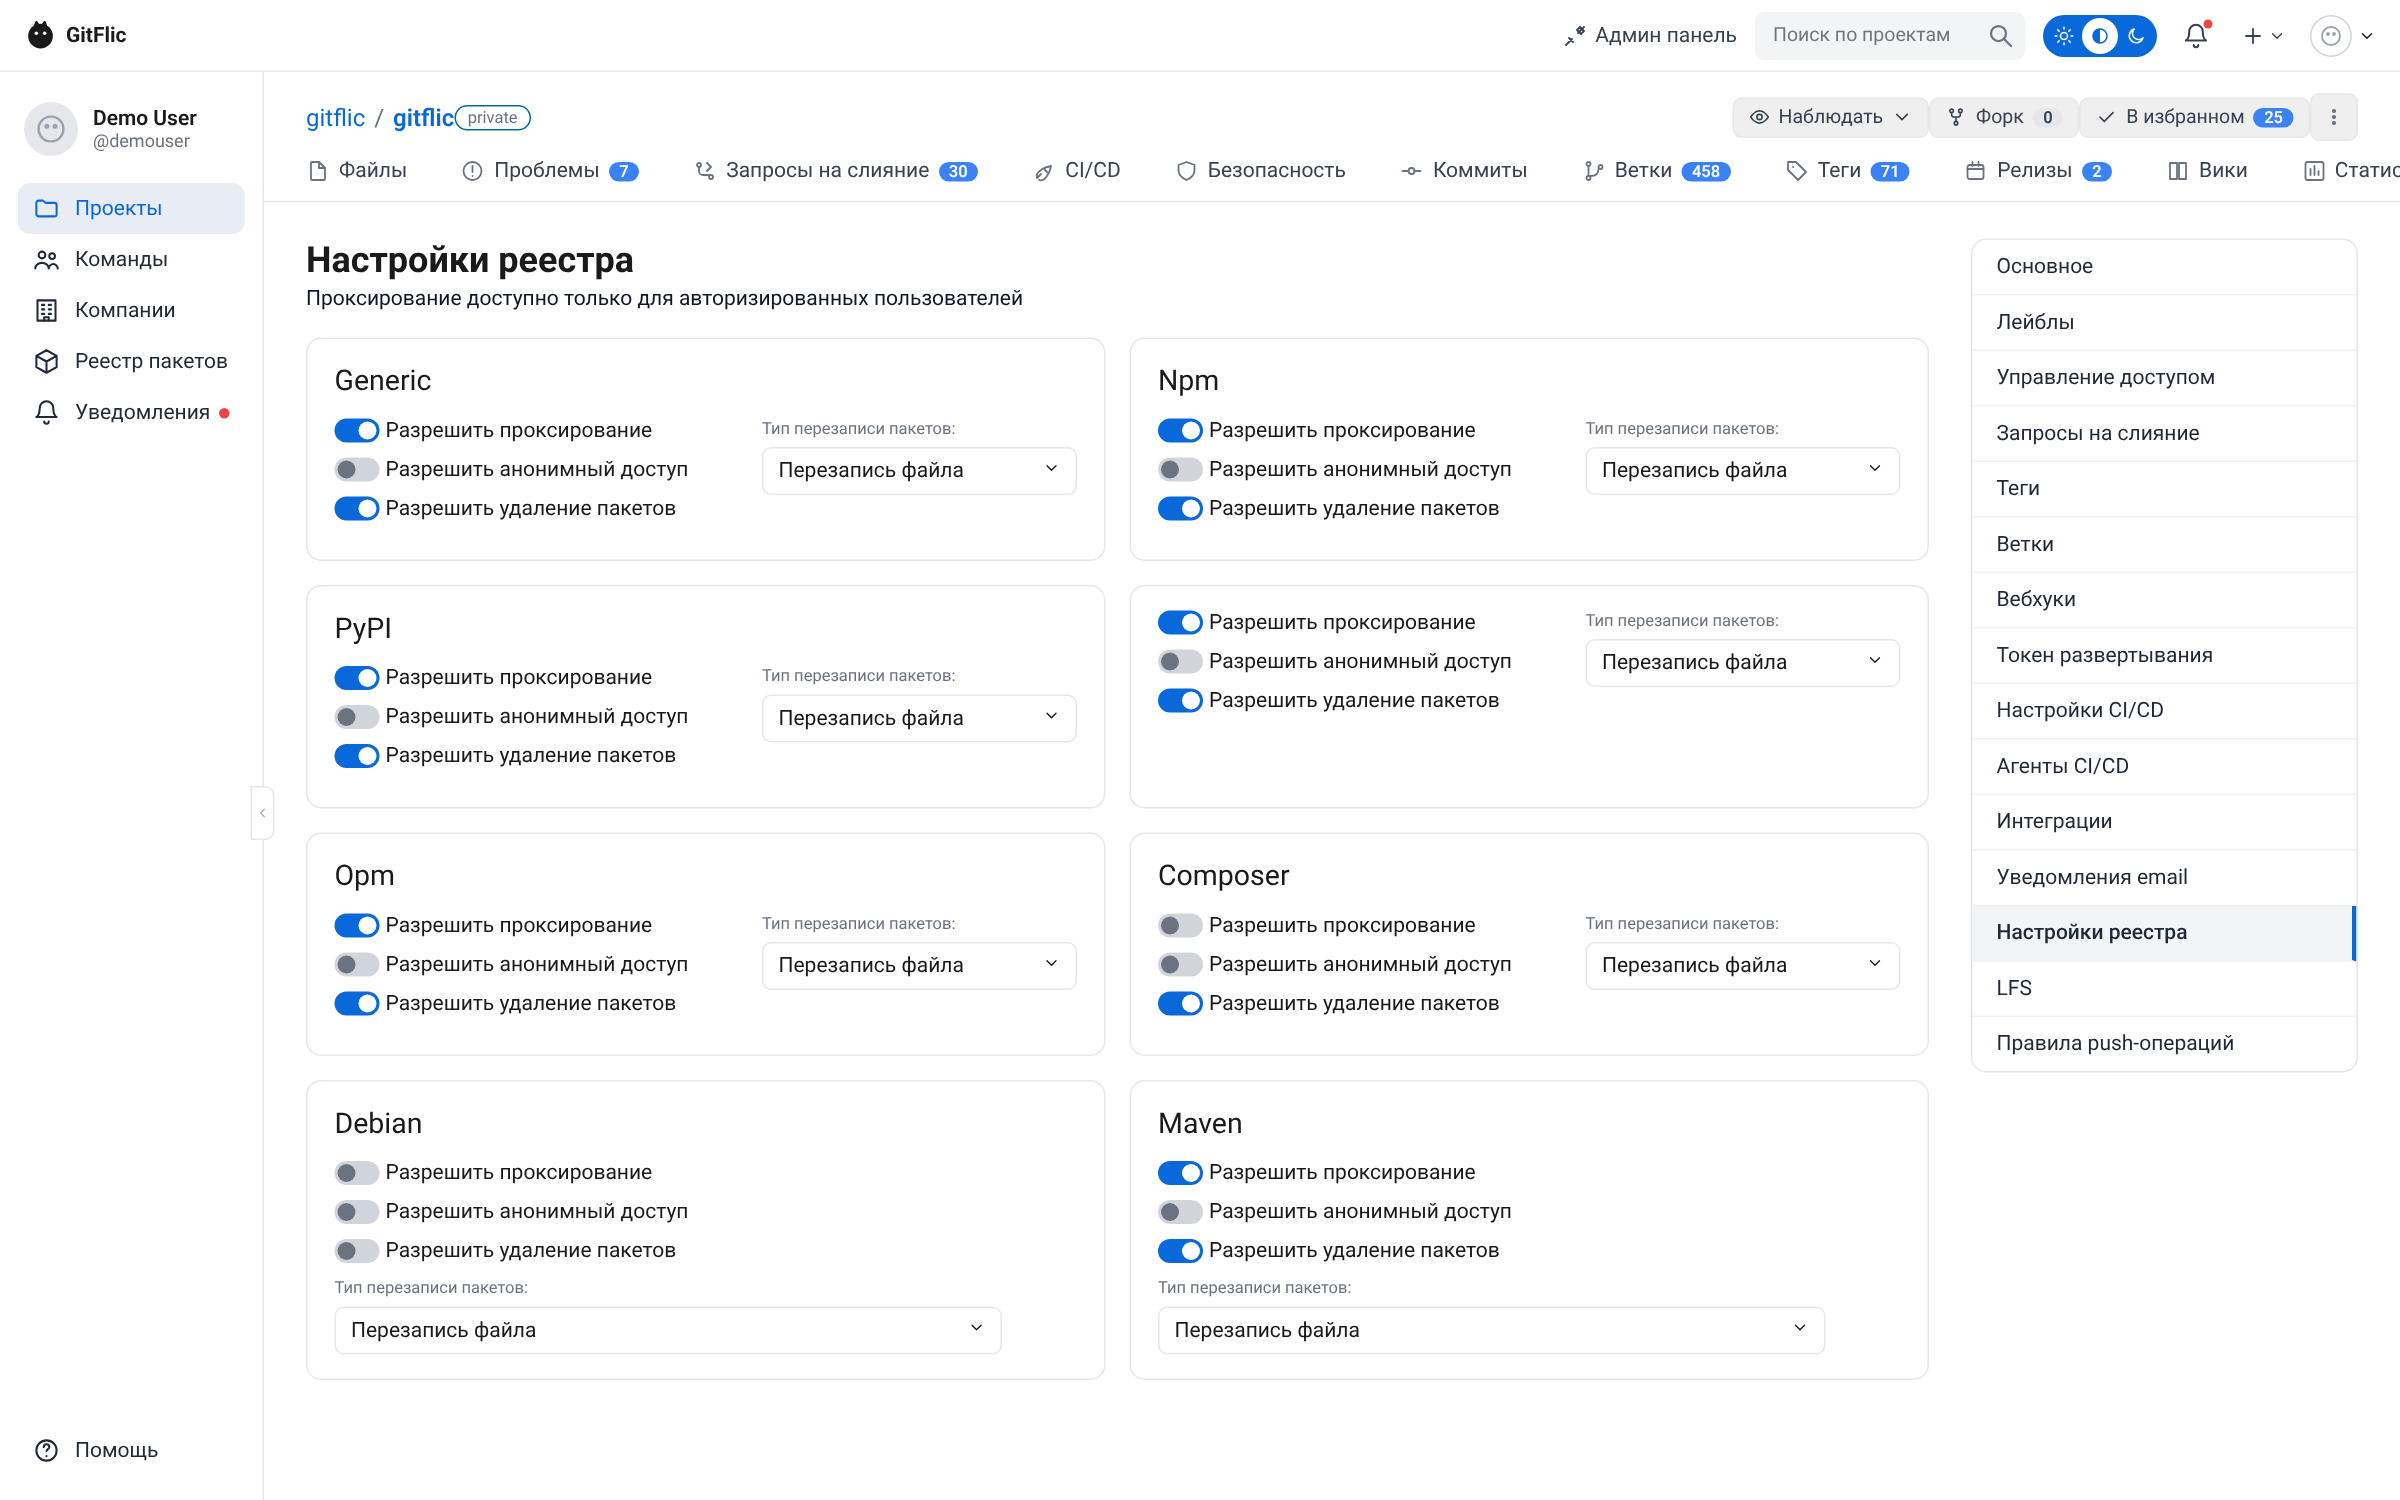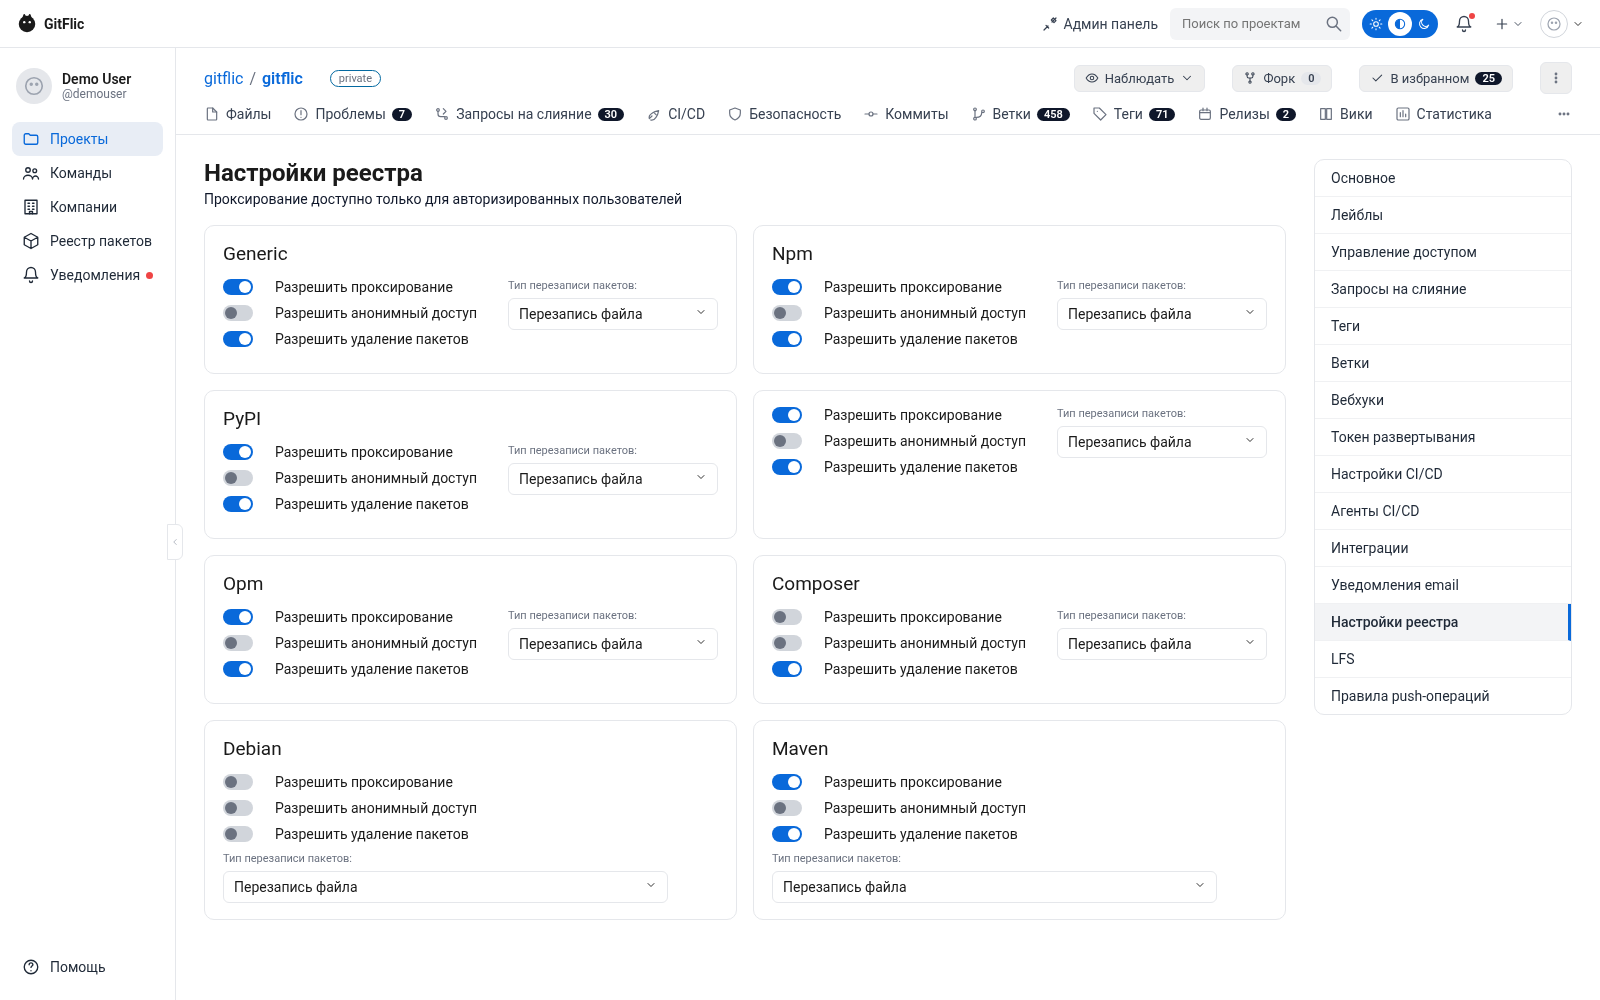--- a/index.html
+++ b/index.html
@@ -29,44 +29,44 @@
 .user-block .name{font-weight:600;font-size:14px}
 .user-block .handle{font-size:12px;color:#6b7280}
 .nav-item{display:flex;align-items:center;gap:10px;padding:8px 10px;border-radius:8px;font-size:14px;color:#1f2937;position:relative}
 .nav-item.active{background:#e8edf5;color:#0969da}
 .nav-item svg{width:18px;height:18px;flex-shrink:0}
 .nav-dot{width:7px;height:7px;border-radius:50%;background:#ef4444;position:absolute;right:10px}
 .help-row{margin-top:auto;display:flex;align-items:center;gap:10px;padding:8px 10px;font-size:14px;color:#1f2937}
 .help-row svg{width:18px;height:18px}
 .collapse-tab{position:absolute;right:-8px;top:50%;width:16px;height:36px;background:#fff;border:1px solid #e5e7eb;border-radius:0 6px 6px 0;display:flex;align-items:center;justify-content:center;color:#9ca3af}
 .main{flex:1;overflow:auto;position:relative}
-.sec-header{padding:14px 28px 0;display:flex;align-items:center;gap:27px}
+.sec-header{padding:14px 28px 0;display:flex;align-items:center;gap:0}
 .breadcrumb{font-size:16px}
 .breadcrumb a{color:#0969da;text-decoration:none}
 .breadcrumb .sep{color:#6b7280;margin:0 2px}
 .breadcrumb .repo{color:#0969da;font-weight:600}
 .badge-private{font-size:11px;color:#6b7280;border:1px solid #0369a1;border-radius:10px;padding:1px 8px}
 .sec-header-spacer{flex:1}
 .header-btn{display:flex;align-items:center;gap:6px;border:1px solid #e5e7eb;border-radius:6px;padding:5px 10px;font-size:13px;color:#374151}
 .header-btn svg{width:14px;height:14px}
 .count-badge{background:#e5e7eb;border-radius:10px;padding:0 7px;font-size:11px;color:#374151;font-weight:600}
-.count-badge.dark{background:#0f172a;color:#fff}
+.count-badge.dark{background:#3b82f6;color:#fff}
 .kebab-btn{width:32px;height:32px;border:1px solid #e5e7eb;border-radius:6px;display:flex;align-items:center;justify-content:center;color:#6b7280}
-.tabsbar{display:flex;align-items:center;gap:22px;padding:12px 28px 0;border-bottom:1px solid #e5e7eb;flex-wrap:nowrap}
+.tabsbar{display:flex;align-items:center;gap:36px;padding:12px 28px 0;border-bottom:1px solid #e5e7eb;flex-wrap:nowrap}
 .tabsbar .tab{display:flex;align-items:center;gap:6px;padding:0 0 12px;font-size:14px;color:#374151;white-space:nowrap}
 .tabsbar .tab svg{width:16px;height:16px;color:#6b7280}
 .tabsbar .more{margin-left:auto;color:#6b7280}
 .content-wrap{display:flex;padding:24px 28px 40px;gap:28px;align-items:flex-start}
 .content-main{flex:1;min-width:0}
 .page-title{font-size:24px;font-weight:700;margin-bottom:4px}
 .page-sub{font-size:14px;color:#0f172a;margin-bottom:18px}
 .cards-grid{display:grid;grid-template-columns:1fr 1fr;gap:16px}
 .card{border:1px solid #e5e7eb;border-radius:10px;padding:16px 18px}
 .card-title{font-size:19px;font-weight:400;margin-bottom:14px}
-.toggle-row{display:flex;align-items:flex-start;gap:22px;margin-bottom:10px;font-size:14px}
+.toggle-row{display:flex;align-items:flex-start;gap:4px;margin-bottom:10px;font-size:14px}
 .toggle{width:30px;height:16px;border-radius:10px;position:relative;flex-shrink:0}
 .toggle.on{background:#0969da}
 .toggle.off{background:#d1d5db}
 .toggle .knob{position:absolute;top:2px;width:12px;height:12px;border-radius:50%;background:#fff}
 .toggle.on .knob{right:2px}
 .toggle.off .knob{left:2px;background:#6b7280}
 .card-cols{display:flex;gap:20px}
 .card-left{flex:1}
 .card-right{width:210px;flex-shrink:0}
 .select-label{font-size:11px;color:#6b7280;margin-bottom:6px;display:block}

